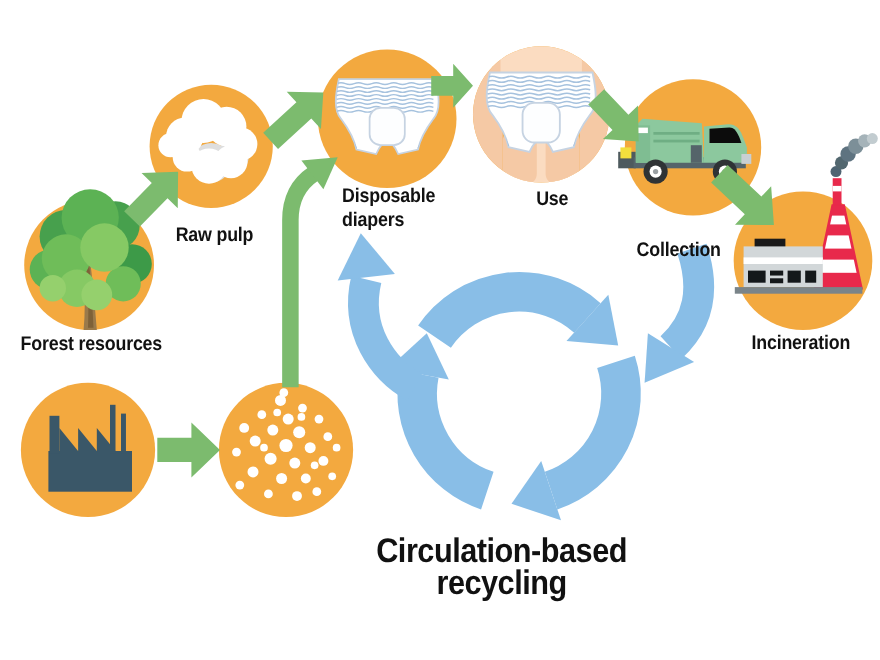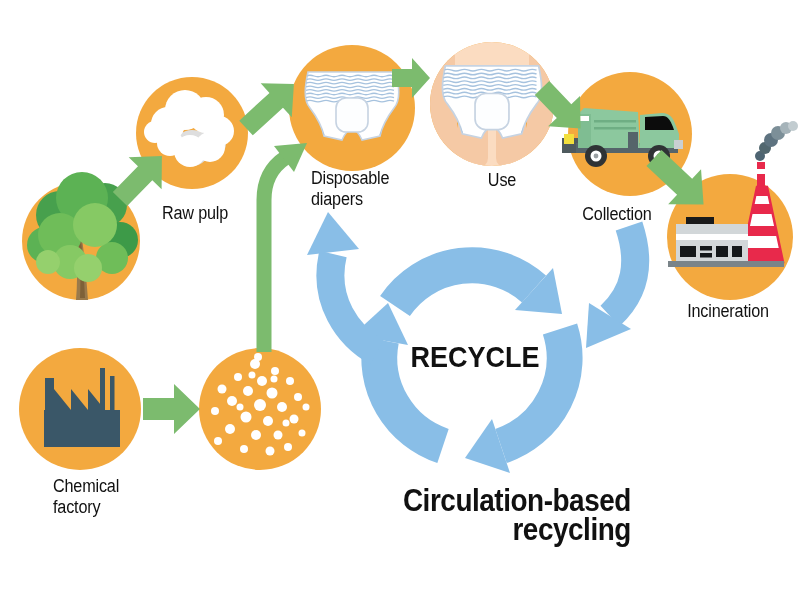--- a/index.html
+++ b/index.html
@@ -6,21 +6,21 @@
     --orange:#F3A93F; --green:#7CBB6E; --blue:#89BEE7; --ink:#111111;
     --factory:#3A5768; --truck:#8CC89E; --tower-red:#E8294B;
   }
   html,body{margin:0;padding:0;background:#fff;}
   #stage{position:relative;width:800px;height:600px;background:#fff;overflow:hidden;
          font-family:"Liberation Sans", sans-serif;color:var(--ink);}
   #art{position:absolute;left:0;top:0;}
   .c-orange{fill:var(--orange);} .c-green{fill:var(--green);} .c-blue{fill:var(--blue);}
   .s-blue{stroke:var(--blue);fill:none;}
   .s-green{stroke:var(--green);fill:none;}
-  .lbl{position:absolute;font-weight:normal;font-size:18px;line-height:1.15;
+  .lbl{position:absolute;font-weight:bold;font-size:18px;line-height:1.15;
        letter-spacing:-0.2px;white-space:nowrap;}
   .lbl .sq{display:inline-block;transform:scaleX(0.9);}
   .lbl.ctr{transform:translateX(-50%);text-align:center;}
   .lbl.ctr .sq{transform-origin:center top;}
   .lbl.lft .sq{transform-origin:left top;}
   .lbl.wrap{white-space:normal;}
   .big{position:absolute;font-weight:bold;font-size:31px;line-height:0.95;
        letter-spacing:-0.5px;text-align:center;transform:translateX(-50%);}
   .big .sq{display:inline-block;transform:scaleX(0.9);transform-origin:center top;}
   #recycle-label{transform:translate(-50%,-50%);white-space:nowrap;font-size:30px;letter-spacing:0;}
@@ -259,22 +259,21 @@
     <g transform="translate(143,409)">
       <path d="M0,-11 H31 V-25 L57,0 L31,25 V11 H0 Z"></path>
         </g>
     <g>
       <path class="s-green" stroke-width="15" d="M 264,352 L 264,200 Q 264,172 285,158"></path>
       <polygon points="294,172 274,146 307,143"></polygon>
     </g>
   </g>
 </svg>
 
+<div class="lbl ctr" style="left:83px;top:302px;"><span class="sq">Forest resources</span></div>
 <div class="lbl ctr" style="left:195px;top:203px;"><span class="sq">Raw pulp</span></div>
 <div class="lbl lft wrap" style="left:311px;top:168px;width:112px;"><span class="sq">Disposable diapers</span></div>
 <div class="lbl ctr" style="left:502px;top:170px;"><span class="sq">Use</span></div>
-<div class="lbl ctr" style="left:617px;top:204px;"><span class="sq">Collection</span></div>
+<div class="lbl ctr" style="left:617px;top:217px;"><span class="sq">Collection</span></div>
 <div class="lbl ctr" style="left:728px;top:301px;"><span class="sq">Incineration</span></div>
-<div class="lbl lft wrap" style="left:53px;top:476px;width:100px;"><span class="sq">Chemical factory</span></div>
-<div class="big" id="recycle-label" style="left:475px;top:357px;"><span class="sq">RECYCLE</span></div>
-<div class="big wrap" style="left:486px;top:486px;width:322px;white-space:normal;text-align:right;"><span class="sq">Circulation-based recycling</span></div>
+<div class="big wrap" style="left:456px;top:486px;width:322px;white-space:normal;"><span class="sq">Circulation-based recycling</span></div>
 
 </div>
 
 </body></html>

